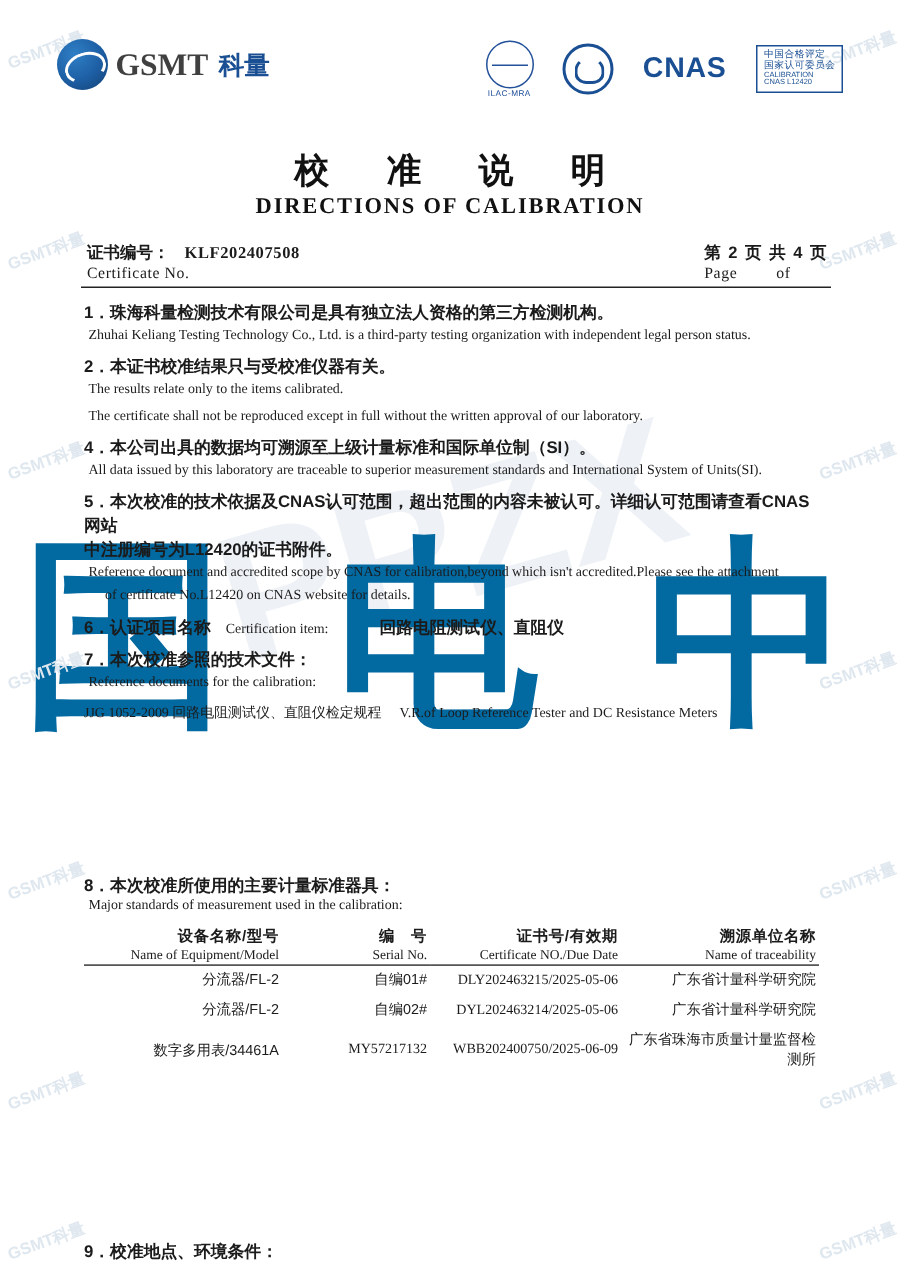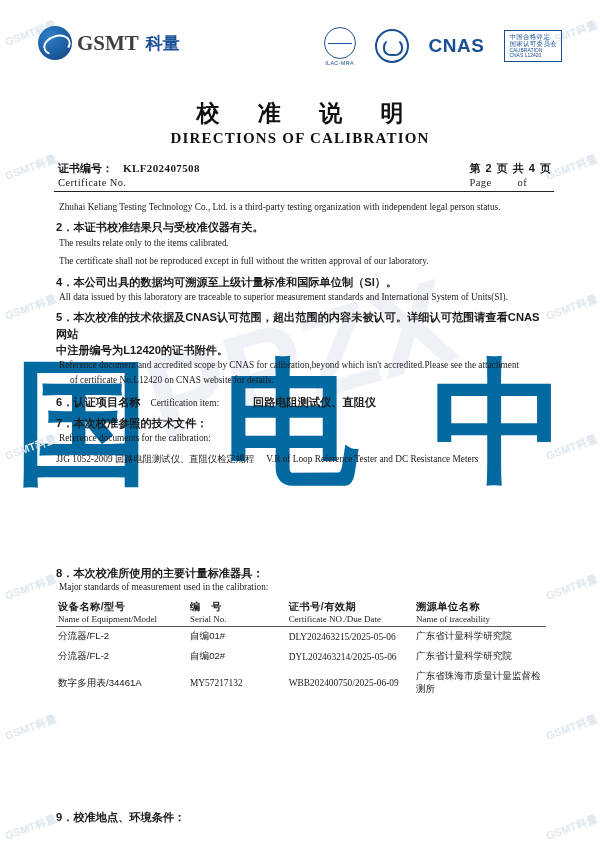--- a/index.html
+++ b/index.html
@@ -285,21 +285,21 @@
     margin-top: 1px;
     padding-left: 3px;
   }
   table.equip {
     width: 100%;
     border-collapse: collapse;
     margin-top: 6px;
     table-layout: fixed;
   }
   table.equip th, table.equip td {
-    text-align: left;
+    text-align: right;
     vertical-align: middle;
     padding: 2px 2px;
   }
   table.equip th .h-cn {
     font-family: "Liberation Sans", sans-serif;
     font-weight: bold;
     font-size: 10.2px;
     letter-spacing: .5px;
     display: block;
   }
@@ -387,20 +387,21 @@
         <div class="l2">
           <span>Page</span><span class="gap"></span><span>of</span>
         </div>
       </div>
     </div>
     <hr class="rule">
 
     <div class="clauses">
 
       <div class="clause">
+        <div class="c-cn">1．珠海科量检测技术有限公司是具有独立法人资格的第三方检测机构。</div>
         <div class="c-en">Zhuhai Keliang Testing Technology Co., Ltd. is a third-party testing organization with independent legal person status.</div>
       </div>
 
       <div class="clause">
         <div class="c-cn">2．本证书校准结果只与受校准仪器有关。</div>
         <div class="c-en">The results relate only to the items calibrated.</div>
       </div>
 
       <div class="clause">
         <div class="c-en">The certificate shall not be reproduced except in full without the written approval of our laboratory.</div>

